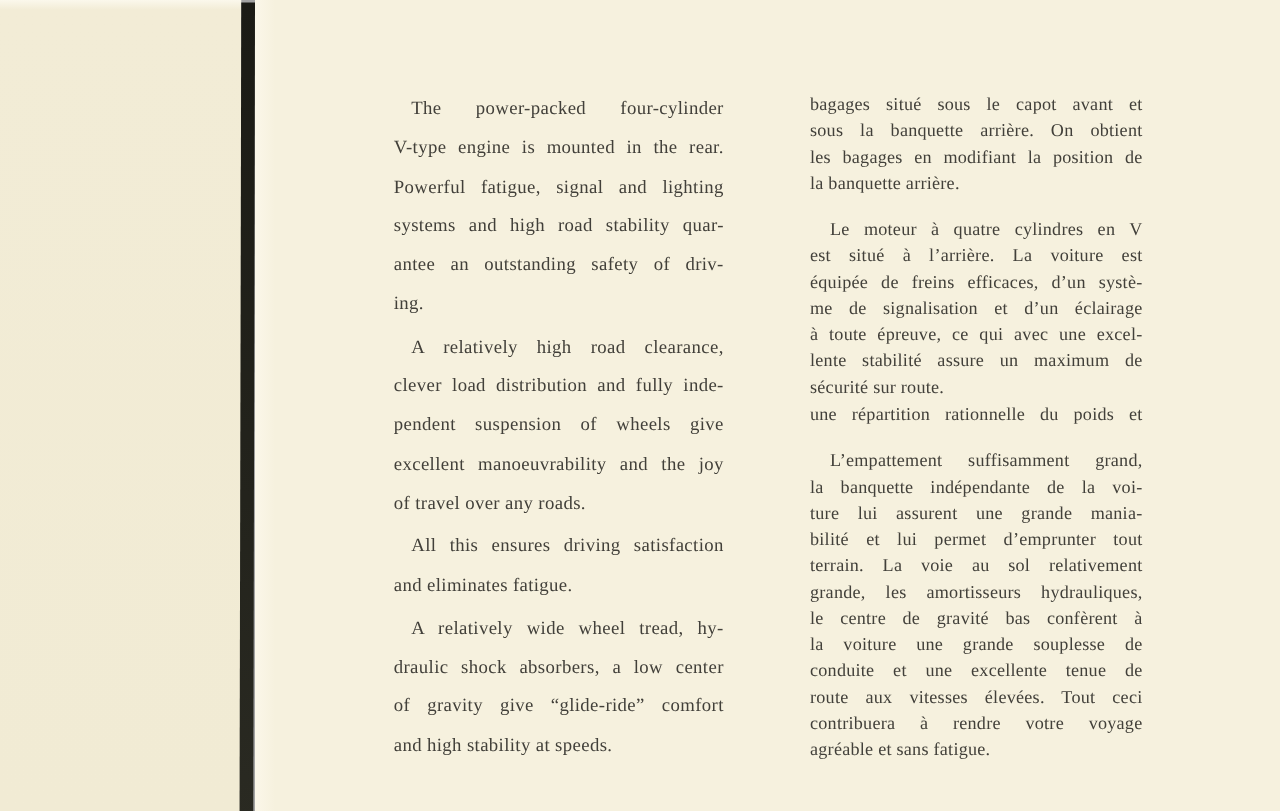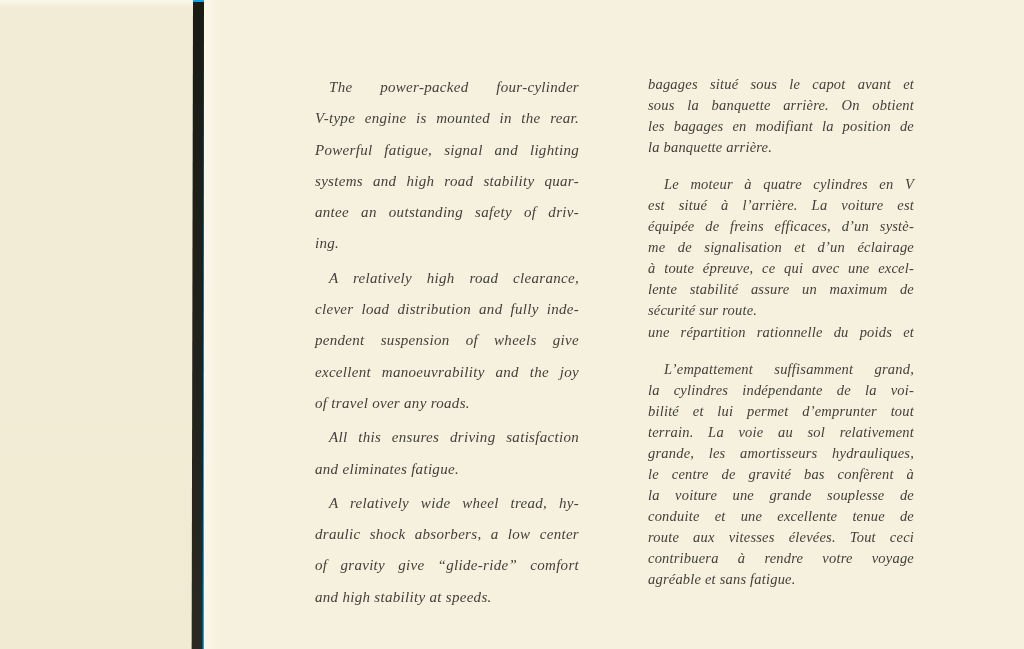--- a/index.html
+++ b/index.html
@@ -5,23 +5,22 @@
   html, body {
     margin: 0;
     padding: 0;
     background: #888;
   }
   .scan {
     position: relative;
     width: 1024px;
     height: 649px;
     overflow: hidden;
-    background: #0ea5e9;
+    background: #a3a3a3;
     font-family: "Liberation Serif", "DejaVu Serif", serif;
-    font-style: italic;
   }
   
   .scan::before {
     content: "";
     position: absolute;
     inset: 0;
     pointer-events: none;
     background:
       radial-gradient(circle 14px at 80px 132px, rgba(196,176,136,0.22), rgba(196,176,136,0) 70%),
       radial-gradient(circle 9px at 142px 186px, rgba(196,176,136,0.18), rgba(196,176,136,0) 70%),
@@ -112,21 +111,22 @@
           <div class="line">est situé à l’arrière. La voiture est</div>
           <div class="line">équipée de freins efficaces, d’un systè-</div>
           <div class="line">me de signalisation et d’un éclairage</div>
           <div class="line">à toute épreuve, ce qui avec une excel-</div>
           <div class="line">lente stabilité assure un maximum de</div>
           <div class="line last">sécurité sur route.</div>
         </div>
         <div class="paragraph">
           <div class="line">une répartition rationnelle du poids et</div>
           <div class="line indent">L’empattement suffisamment grand,</div>
-          <div class="line">la cylindres indépendante de la voi-</div>
+          <div class="line">la banquette indépendante de la voi-</div>
+          <div class="line">ture lui assurent une grande mania-</div>
           <div class="line">bilité et lui permet d’emprunter tout</div>
           <div class="line">terrain. La voie au sol relativement</div>
           <div class="line">grande, les amortisseurs hydrauliques,</div>
           <div class="line">le centre de gravité bas confèrent à</div>
           <div class="line">la voiture une grande souplesse de</div>
           <div class="line">conduite et une excellente tenue de</div>
           <div class="line">route aux vitesses élevées. Tout ceci</div>
           <div class="line">contribuera à rendre votre voyage</div>
           <div class="line last">agréable et sans fatigue.</div>
         </div>

